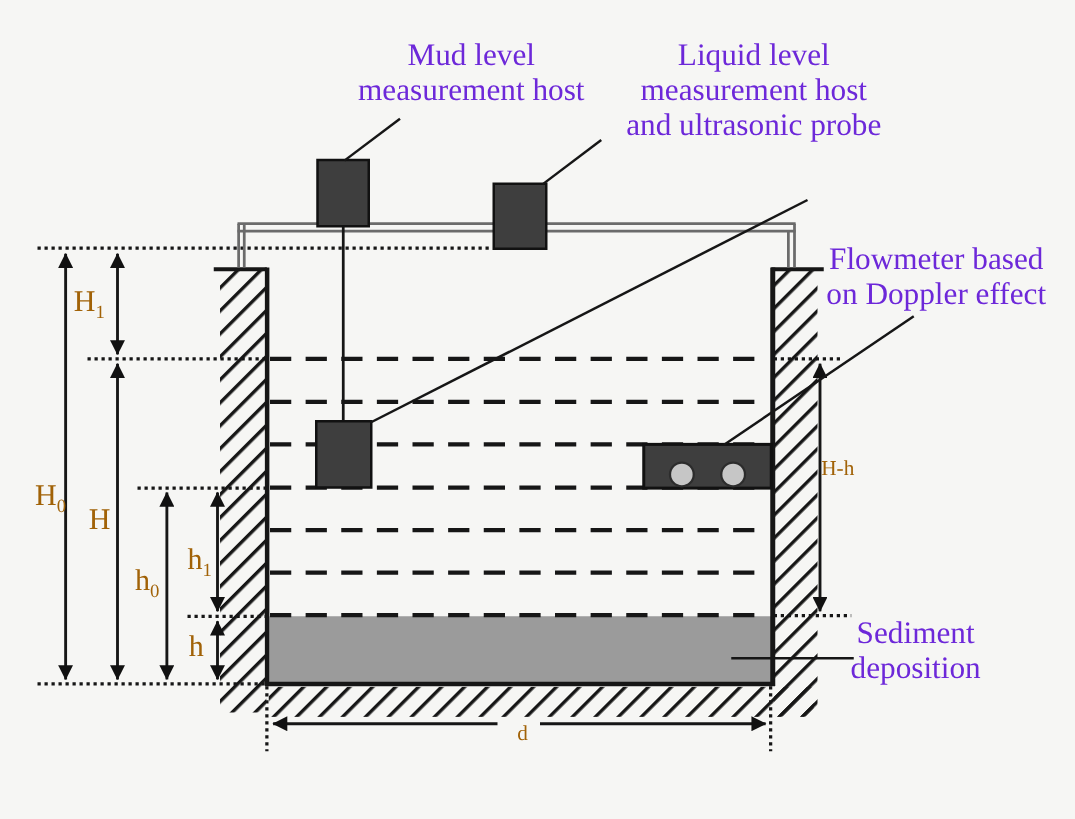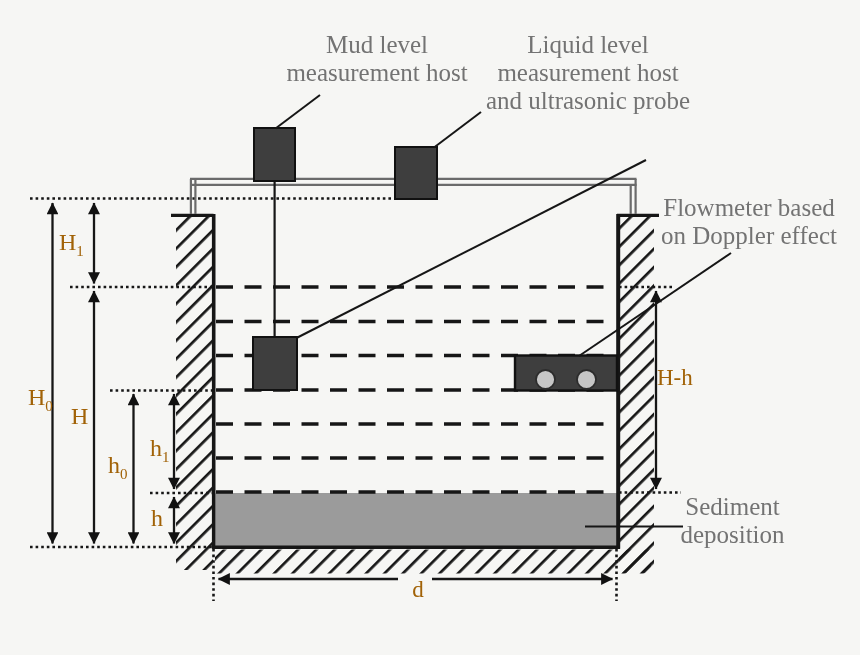--- a/index.html
+++ b/index.html
@@ -1,23 +1,23 @@
 <!DOCTYPE html>
 <html><head>
 <meta charset="utf-8">
 <style>
   html,body{margin:0;padding:0;background:#f6f6f4;}
   .stage{position:relative;width:860px;height:655px;overflow:hidden;
          font-family:"Liberation Serif","DejaVu Serif",serif;color:#161616;}
   .stage svg{position:absolute;left:0;top:0;}
   .lbl{position:absolute;white-space:pre-line;text-align:center;
-       font-size:25px;line-height:28px;color:#737373;}
+       font-size:25px;line-height:28px;color:#6d28d9;}
   .dim{position:absolute;font-size:24px;line-height:1;color:#a16207;}
   .dim sub{font-size:15px;line-height:0;}
-  .dim-small{font-size:23px;}
+  .dim-small{font-size:17px;}
 </style>
 </head>
 <body>
 
 <div class="stage">
 
   <svg width="860" height="655" viewBox="0 0 860 655">
     <defs>
       <pattern id="hatch" width="13" height="13" patternUnits="userSpaceOnUse" patternTransform="rotate(-45)">
         <rect x="0" y="0" width="13" height="2.7" fill="#161616"></rect>
@@ -102,21 +102,21 @@
       <line x1="481" y1="112" x2="434" y2="147.5"></line>
       <line x1="646" y1="160" x2="296.5" y2="338"></line>
       <line x1="731" y1="253" x2="579" y2="356"></line>
       <line x1="585" y1="526.5" x2="683" y2="526.5"></line>
     </g>
   </svg>
 
   <div class="lbl" style="left:282px;top:31px;width:190px;">Mud level
 measurement host</div>
 
-  <div class="lbl" style="left:478px;top:31px;width:220px;">Liquid level
+  <div class="lbl" style="left:493px;top:31px;width:220px;">Liquid level
 measurement host
 and ultrasonic probe</div>
 
 
   <div class="lbl" style="left:645px;top:493px;width:175px;">Sediment
 deposition</div>
 
   <div class="lbl" style="left:653px;top:194px;width:192px;">Flowmeter based
 on Doppler effect</div>
 

